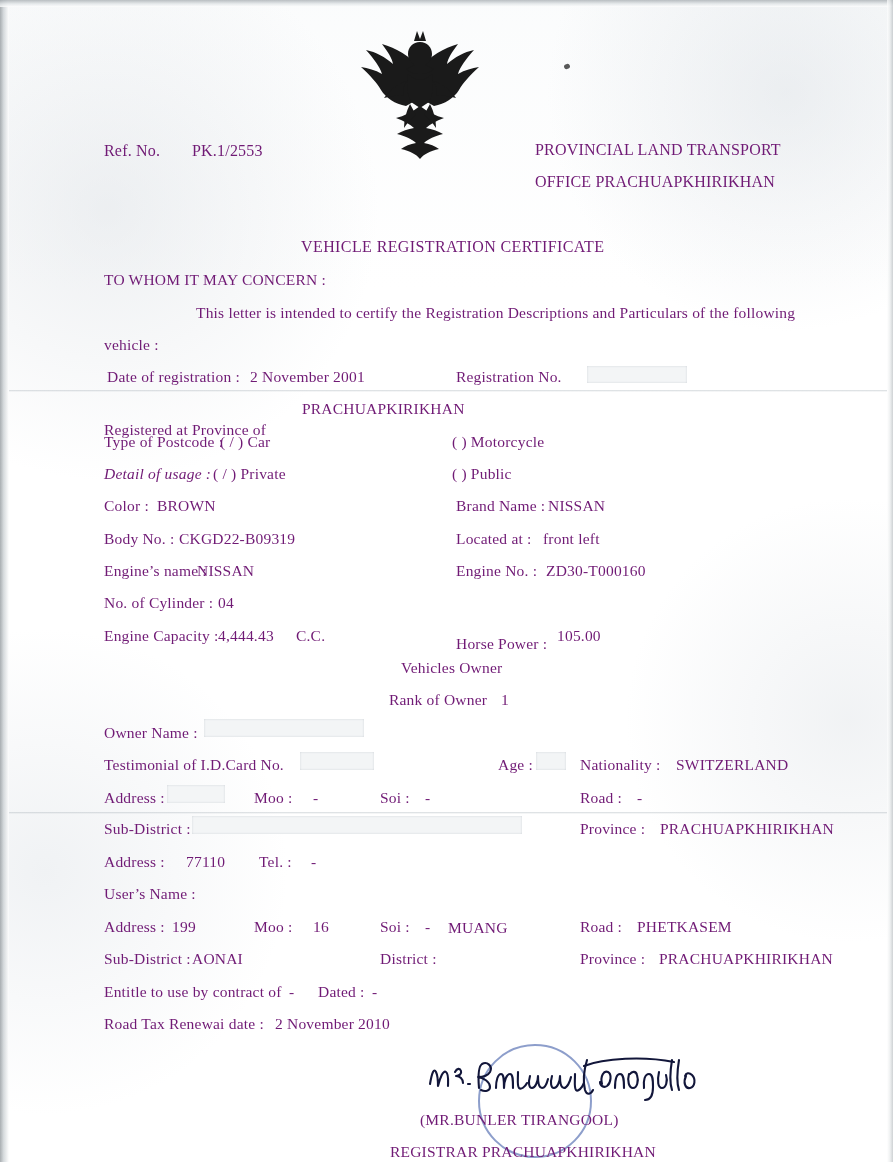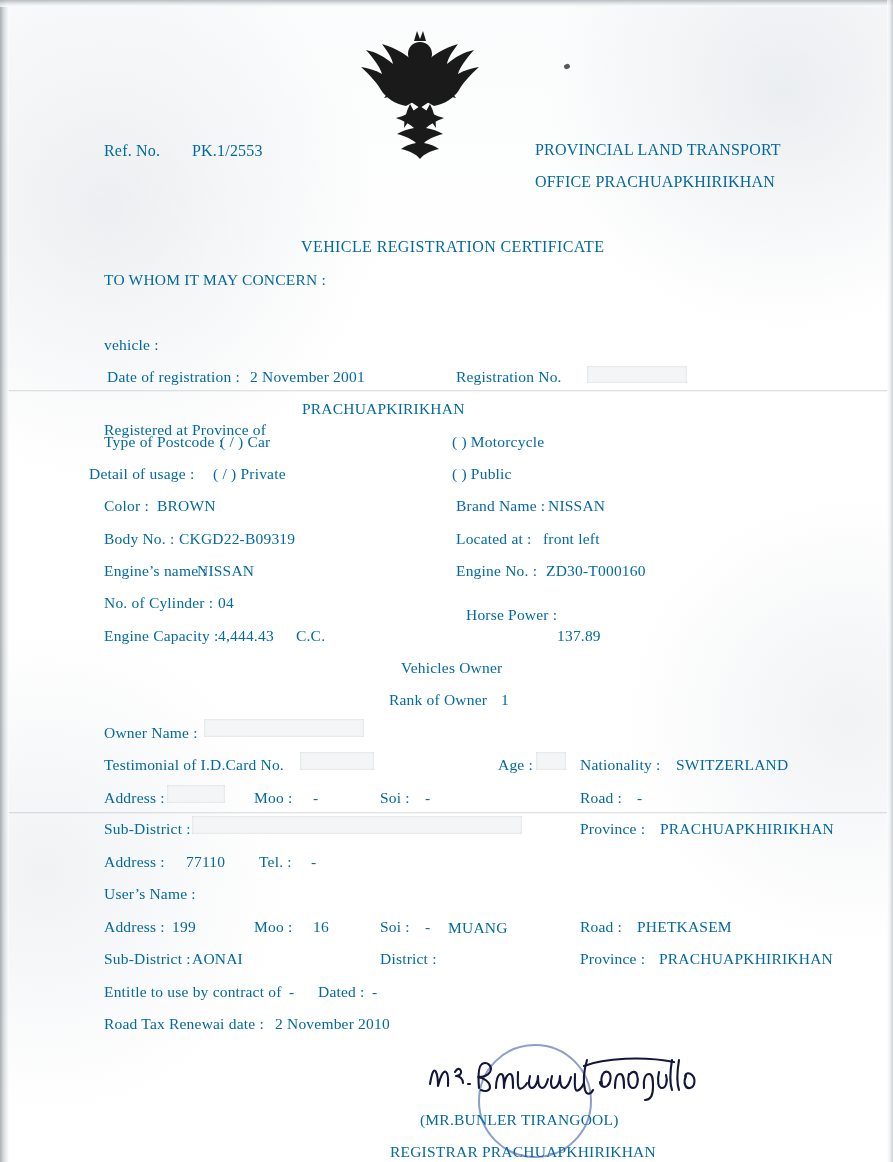--- a/index.html
+++ b/index.html
@@ -7,21 +7,21 @@
     padding: 0;
     background: #6b6b6b;
   }
   #page {
     position: relative;
     width: 893px;
     height: 1162px;
     background: #ffffff;
     overflow: hidden;
     font-family: "Liberation Serif", serif;
-    color: #0369a1;
+    color: #701a75;
     box-sizing: border-box;
     padding-left: 11px;
   }
   
   .scan-tint {
     position: absolute;
     inset: 0;
     pointer-events: none;
     background:
       radial-gradient(circle at 12% 18%, rgba(215,220,225,0.45) 0%, rgba(255,255,255,0) 22%),
@@ -150,35 +150,36 @@
 
   <div class="speck" style="left:564px; top:64px;"></div>
 
   <div class="txt hdr" style="left:104px; top:142px;">Ref. No.</div>
   <div class="txt hdr" style="left:192px; top:142px;">PK.1/2553</div>
   <div class="txt hdr" style="left:535px; top:141px;">PROVINCIAL LAND TRANSPORT</div>
   <div class="txt hdr" style="left:535px; top:173px;">OFFICE PRACHUAPKHIRIKHAN</div>
 
   <div class="txt title" style="left:301px; top:238px;">VEHICLE REGISTRATION CERTIFICATE</div>
   <div class="txt" style="left:104px; top:271px;">TO WHOM IT MAY CONCERN :</div>
+  <div class="txt" style="left:196px; top:304px;">This letter is intended to certify the Registration Descriptions and Particulars of  the following</div>
   <div class="txt" style="left:104px; top:336px;">vehicle :</div>
 
   <div class="txt" style="left:107px; top:368px;">Date of registration :</div>
   <div class="txt" style="left:250px; top:368px;">2 November 2001</div>
   <div class="txt" style="left:456px; top:368px;">Registration No.</div>
   <div class="redact" style="left:587px; top:366px; width:100px; height:17px;"></div>
 
   <div class="txt" style="left:104px; top:400px;margin-top:21px;">Registered at Province of</div>
   <div class="txt" style="left:302px; top:400px;">PRACHUAPKIRIKHAN</div>
 
   <div class="txt" style="left:104px; top:433px;">Type of  Postcode :</div>
   <div class="txt" style="left:220px; top:433px;">(  /  ) Car</div>
   <div class="txt" style="left:452px; top:433px;">(     ) Motorcycle</div>
 
-  <div class="txt" style="left:89px; top:465px;">Detail of usage :</div>
+  <div class="txt" style="left:104px; top:465px;font-style:italic;">Detail of usage :</div>
   <div class="txt" style="left:213px; top:465px;">(  /  ) Private</div>
   <div class="txt" style="left:452px; top:465px;">(     ) Public</div>
 
   <div class="txt" style="left:104px; top:497px;">Color :</div>
   <div class="txt" style="left:157px; top:497px;">BROWN</div>
   <div class="txt" style="left:456px; top:497px;">Brand Name :</div>
   <div class="txt" style="left:548px; top:497px;">NISSAN</div>
 
   <div class="txt" style="left:104px; top:530px;">Body No. :</div>
   <div class="txt" style="left:179px; top:530px;">CKGD22-B09319</div>
@@ -189,22 +190,22 @@
   <div class="txt" style="left:197px; top:562px;">NISSAN</div>
   <div class="txt" style="left:456px; top:562px;">Engine No. :</div>
   <div class="txt" style="left:546px; top:562px;">ZD30-T000160</div>
 
   <div class="txt" style="left:104px; top:594px;">No. of  Cylinder :</div>
   <div class="txt" style="left:218px; top:594px;">04</div>
 
   <div class="txt" style="left:104px; top:627px;">Engine Capacity :</div>
   <div class="txt" style="left:218px; top:627px;">4,444.43</div>
   <div class="txt" style="left:296px; top:627px;">C.C.</div>
-  <div class="txt" style="left:456px; top:606px;margin-left:10px;">Horse Power :</div>
-  <div class="txt" style="left:557px; top:627px;">137.89</div>
+  <div class="txt" style="left:456px; top:635px;">Horse Power :</div>
+  <div class="txt" style="left:557px; top:627px;">105.00</div>
 
   <div class="txt" style="left:401px; top:659px;">Vehicles Owner</div>
   <div class="txt" style="left:389px; top:691px;">Rank of  Owner</div>
   <div class="txt" style="left:501px; top:691px;">1</div>
 
   <div class="txt" style="left:104px; top:724px;">Owner Name :</div>
   <div class="redact" style="left:204px; top:719px; width:160px; height:18px;"></div>
 
   <div class="txt" style="left:104px; top:756px;">Testimonial of  I.D.Card   No.</div>
   <div class="redact" style="left:300px; top:752px; width:74px; height:18px;"></div>

